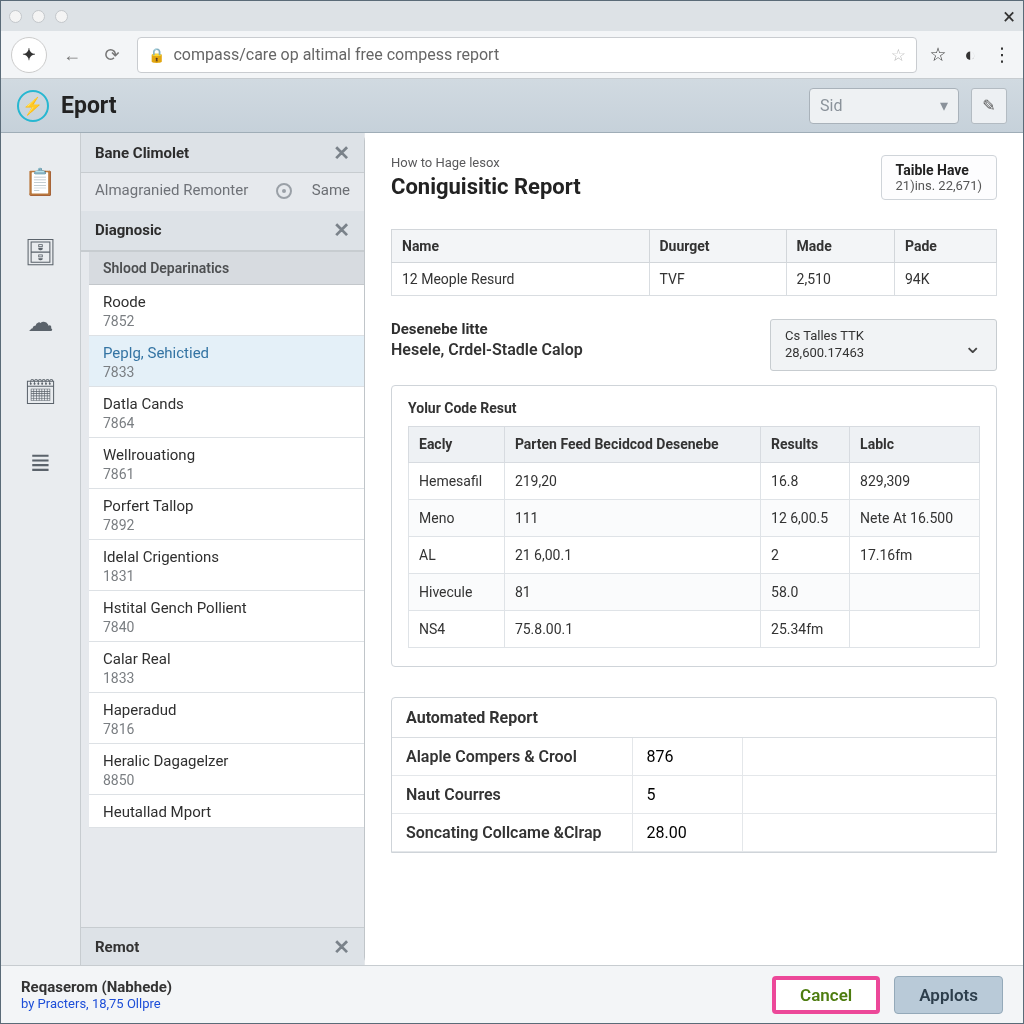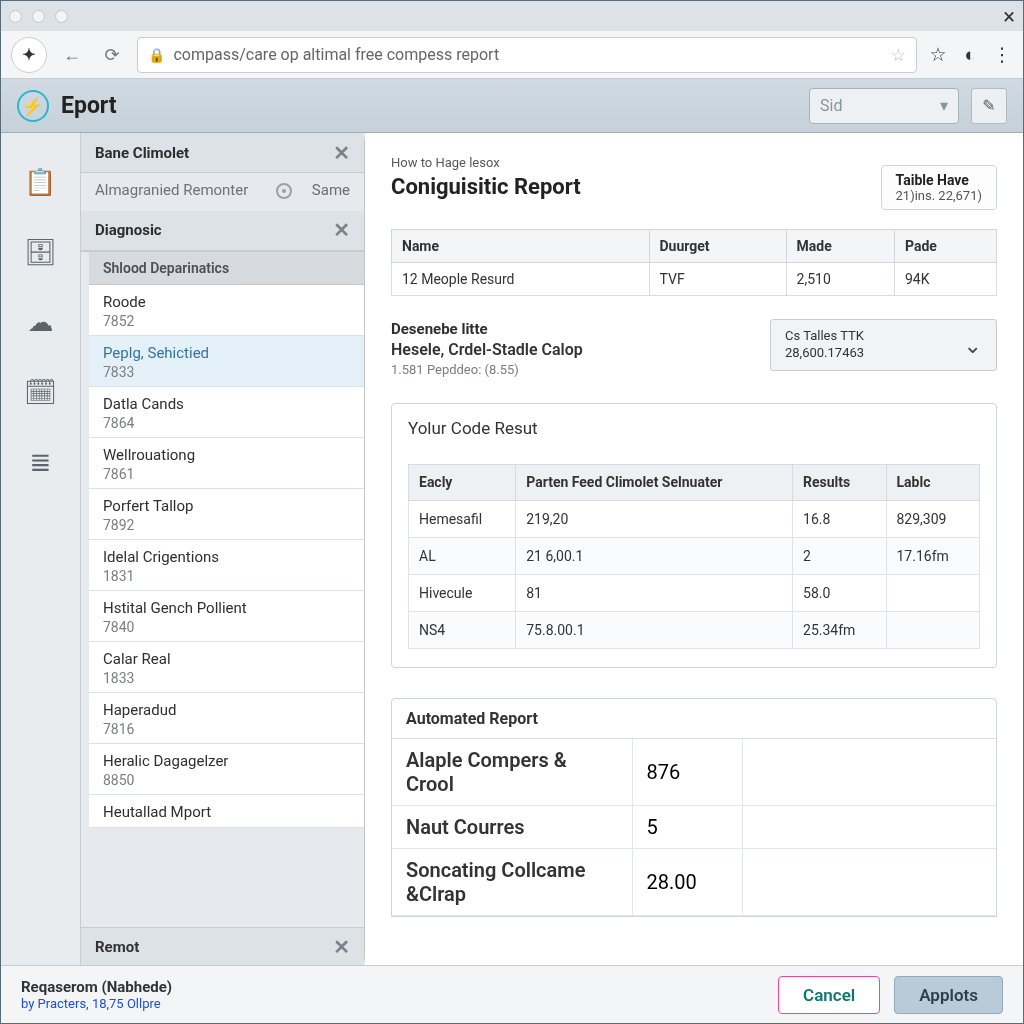--- a/index.html
+++ b/index.html
@@ -51,60 +51,60 @@
 .li-code { font-size:14px; color:#7a7e82; margin-top:2px; }
 
 .remot-row { height:38px; border-top:1px solid #c7ccd0; background:#dde2e7; display:flex; align-items:center; padding:0 14px; font-weight:700; font-size:15px; color:#333; }
 .remot-row .x { margin-left:auto; color:#7a828a; font-size:20px; }
 
 
 .content { flex:1; background:#fff; overflow-y:auto; position:relative; padding:22px 26px 0 26px; }
 .content-inner { min-height:100%; }
 .sub-t { color:#59595b; font-size:13px; margin-bottom:4px; }
 .main-t { font-size:22px; font-weight:700; color:#222; }
-.table-have { position:absolute; right:26px; top:32px; border:1px solid #cfd4d9; border-radius:4px; padding:6px 14px; background:#fdfdfe; }
+.table-have { position:absolute; right:26px; top:22px; border:1px solid #cfd4d9; border-radius:4px; padding:6px 14px; background:#fdfdfe; }
 .th-lab { font-weight:700; font-size:14px; color:#222; }
 .th-val { font-size:13px; color:#555; }
 
 .tbl { width:100%; border-collapse:collapse; margin-top:30px; font-size:14px; }
 .tbl th { text-align:left; font-weight:700; color:#333; padding:8px 10px; border:1px solid #d2d6da; background:#f3f5f7; }
 .tbl td { padding:8px 10px; border:1px solid #d9dde1; color:#333; }
 
 .desc-block { margin-top:24px; }
 .desc-lab { font-weight:700; font-size:15px; color:#2e2e2e; }
 .desc-sub { font-size:16px; font-weight:600; color:#333; margin-top:2px; }
 .desc-det { font-size:13px; color:#7b7e82; margin-top:3px; }
 
 .cs-dd { position:absolute; right:26px; top:186px; width:227px; height:52px; border:1px solid #c7ccd0; background:#f1f3f5; border-radius:3px; display:flex; align-items:center; justify-content:space-between; padding:0 14px; }
 .cs-txt { font-size:13px; color:#333; line-height:1.3; }
 .cs-chev { font-size:22px; color:#444; }
 
 .panel-box { margin-top:26px; border:1px solid #cfd4d9; border-radius:4px; padding:14px 16px 18px; }
-.panel-box-t { font-weight:400; font-size:17px; color:#333; margin-bottom:26px; }
+.panel-box-t { font-weight:700; font-size:14px; color:#333; margin-bottom:10px; }
 .res-tbl { width:100%; border-collapse:collapse; font-size:14px; }
 .res-tbl th { text-align:left; padding:9px 10px; background:#eef1f4; border:1px solid #d7dbe0; font-weight:700; color:#333; }
 .res-tbl th.two { line-height:1.2; }
 .res-tbl td { padding:10px 10px; border:1px solid #dfe3e7; color:#333; }
 .res-tbl tr:nth-child(even) td { background:#fafbfc; }
 
 .auto-box { margin-top:30px; border:1px solid #cfd4d9; border-radius:4px 4px 0 0; }
 .auto-t { font-weight:700; font-size:16px; padding:10px 14px; border-bottom:1px solid #d9dde1; color:#333; }
-.auto-tbl { width:100%; border-collapse:collapse; font-size:20px; }
+.auto-tbl { width:100%; border-collapse:collapse; font-size:16px; }
 .auto-tbl td { padding:9px 14px; border-bottom:1px solid #e4e7ea; }
 .auto-tbl td:first-child { font-weight:600; color:#333; width:240px; }
 .auto-tbl td:nth-child(2) { width:110px; border-left:1px solid #e4e7ea; border-right:1px solid #e4e7ea; }
 
 
 .footer { height:58px; border-top:1px solid #c7ccd0; background:#f3f5f7; display:flex; align-items:center; padding:0 20px; }
 .footer-left { font-size:15px; }
 .footer-left .r1 { font-weight:700; color:#333; }
 .footer-left .r2 { color:#1d4ed8; font-size:13px; }
 .footer-spacer { flex:1; }
 .btn { height:38px; padding:0 24px; border-radius:4px; font-size:17px; font-weight:600; display:flex; align-items:center; cursor:pointer; }
-.btn-cancel { background:#fff; border:1px solid #ec4899; color:#0f766e; margin-right:14px; }
+.btn-cancel { background:#fff; border:4px solid #ec4899; color:#4d7c0f; margin-right:14px; }
 .btn-apply { background:#b9cad8; border:1px solid #94a9b9; color:#2d3e4c; }
 
 
 ::-webkit-scrollbar { width:14px; }
 ::-webkit-scrollbar-track { background:#eef0f2; }
 ::-webkit-scrollbar-thumb { background:#b7bcc2; border-radius:7px; border:3px solid #eef0f2; }
 </style>
 </head>
 <body>
 
@@ -252,50 +252,55 @@
                 <td>TVF</td>
                 <td>2,510</td>
                 <td>94K</td>
               </tr>
             </tbody>
         </table>
 
         <div class="desc-block">
           <div class="desc-lab">Desenebe litte</div>
           <div class="desc-sub">Hesele, Crdel-Stadle Calop</div>
-          <div class="desc-det">1.581 Pepddeo: (8.55)</div>
         </div>
 
         <div class="cs-dd">
           <div class="cs-txt">
             <div>Cs Talles TTK</div>
             <div>28,600.17463</div>
           </div>
           <div class="cs-chev">⌄</div>
         </div>
 
         <div class="panel-box">
           <div class="panel-box-t">Yolur Code Resut</div>
           <table class="res-tbl">
             <thead>
                 <tr id="res-head">
                   <th>Eacly</th>
-                  <th class="two">Parten Feed Climolet Selnuater</th>
+                  <th class="two">Parten Feed Becidcod Desenebe</th>
                   <th>Results</th>
                   <th>Lablc</th>
                 </tr>
               </thead>
             <tbody id="res-body">
                 <tr>
                   <td>Hemesafil</td>
                   <td>219,20</td>
                   <td>16.8</td>
                   <td>829,309</td>
                 </tr>
                 <tr>
+                  <td>Meno</td>
+                  <td>111</td>
+                  <td>12 6,00.5</td>
+                  <td>Nete At 16.500</td>
+                </tr>
+                <tr>
                   <td>AL</td>
                   <td>21 6,00.1</td>
                   <td>2</td>
                   <td>17.16fm</td>
                 </tr>
                 <tr>
                   <td>Hivecule</td>
                   <td>81</td>
                   <td>58.0</td>
                   <td></td>

